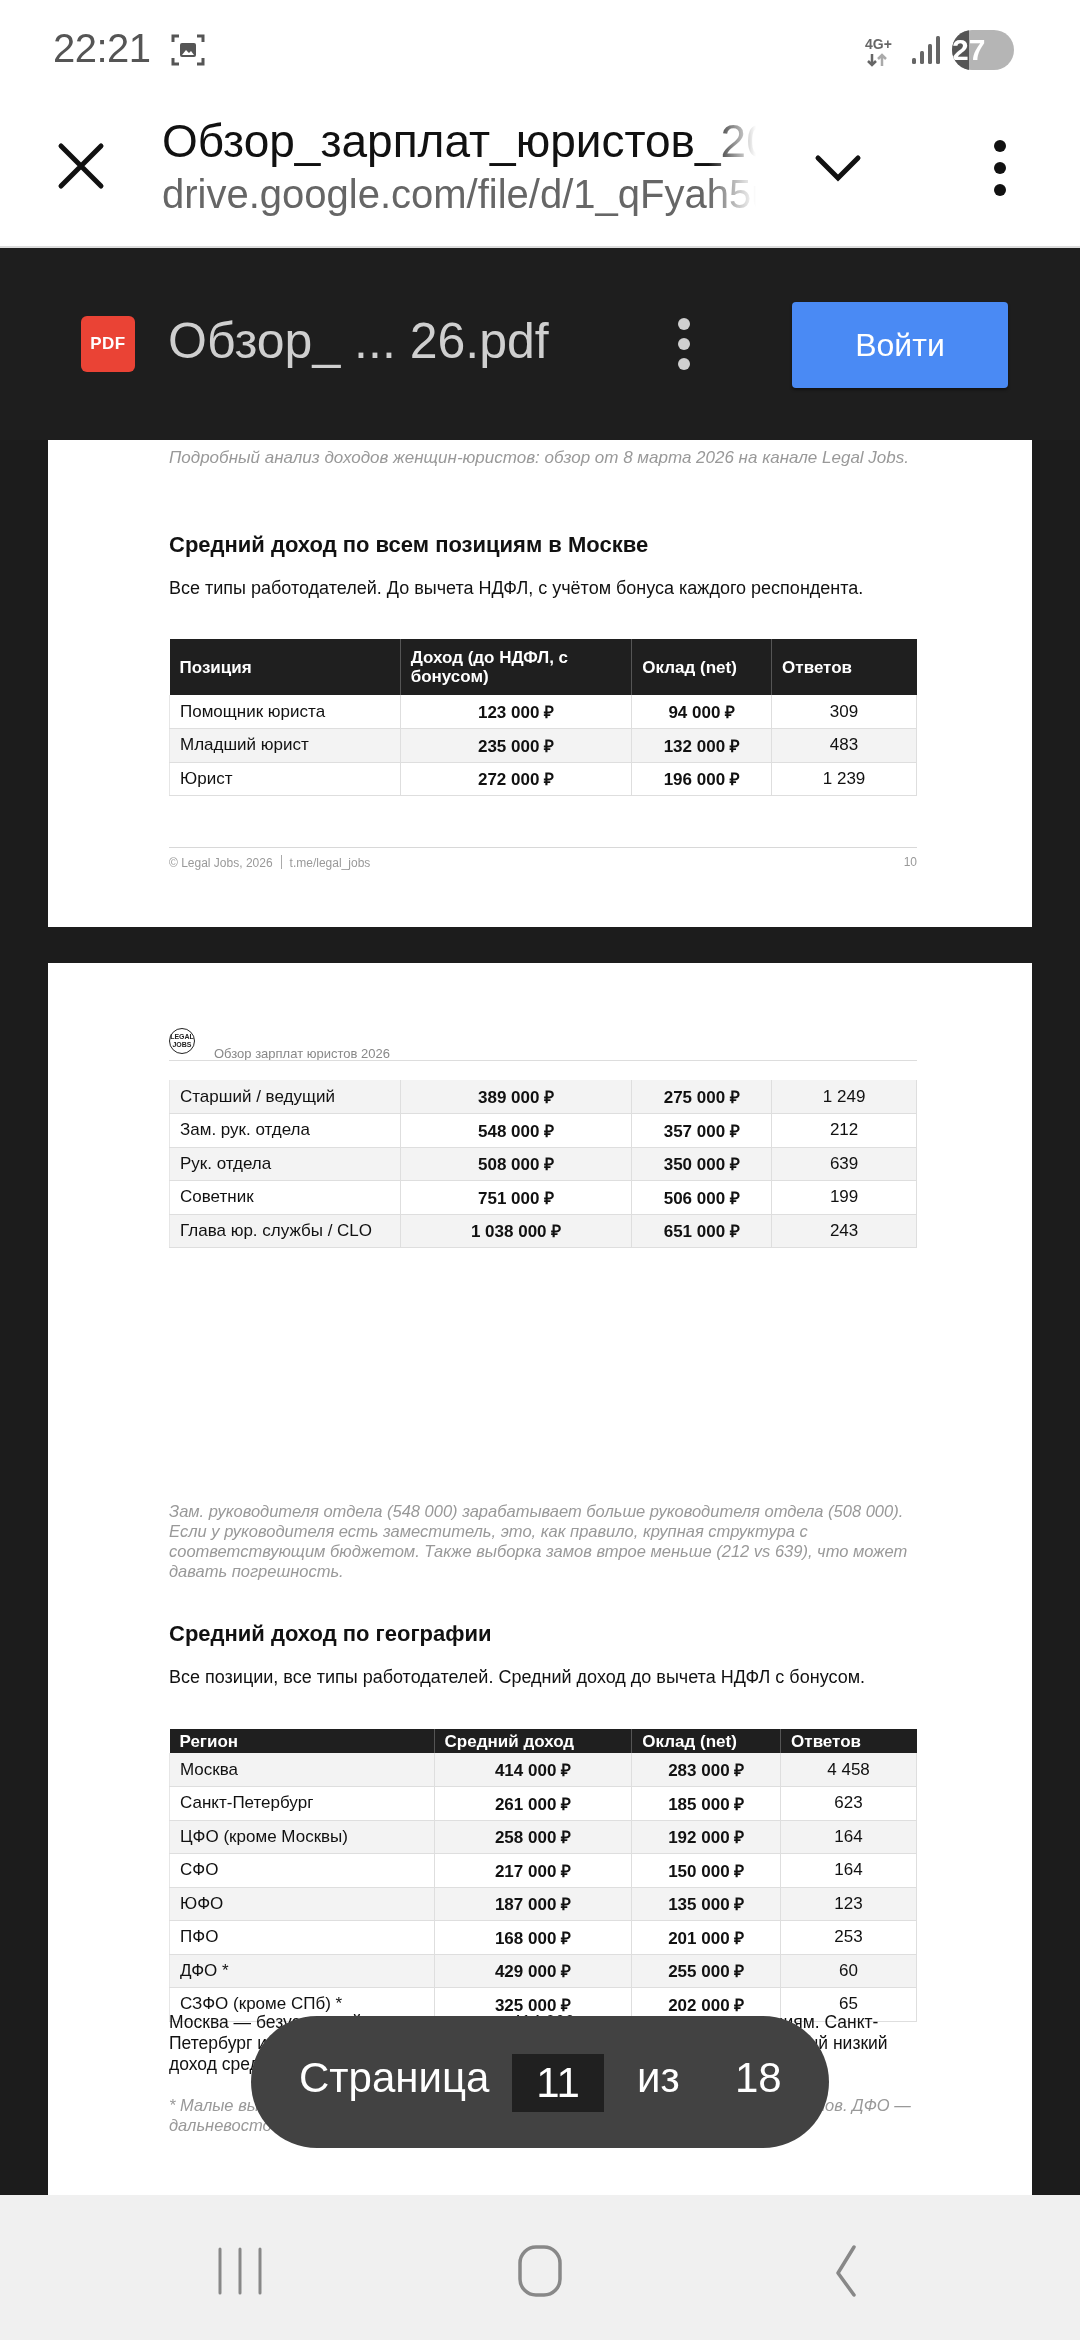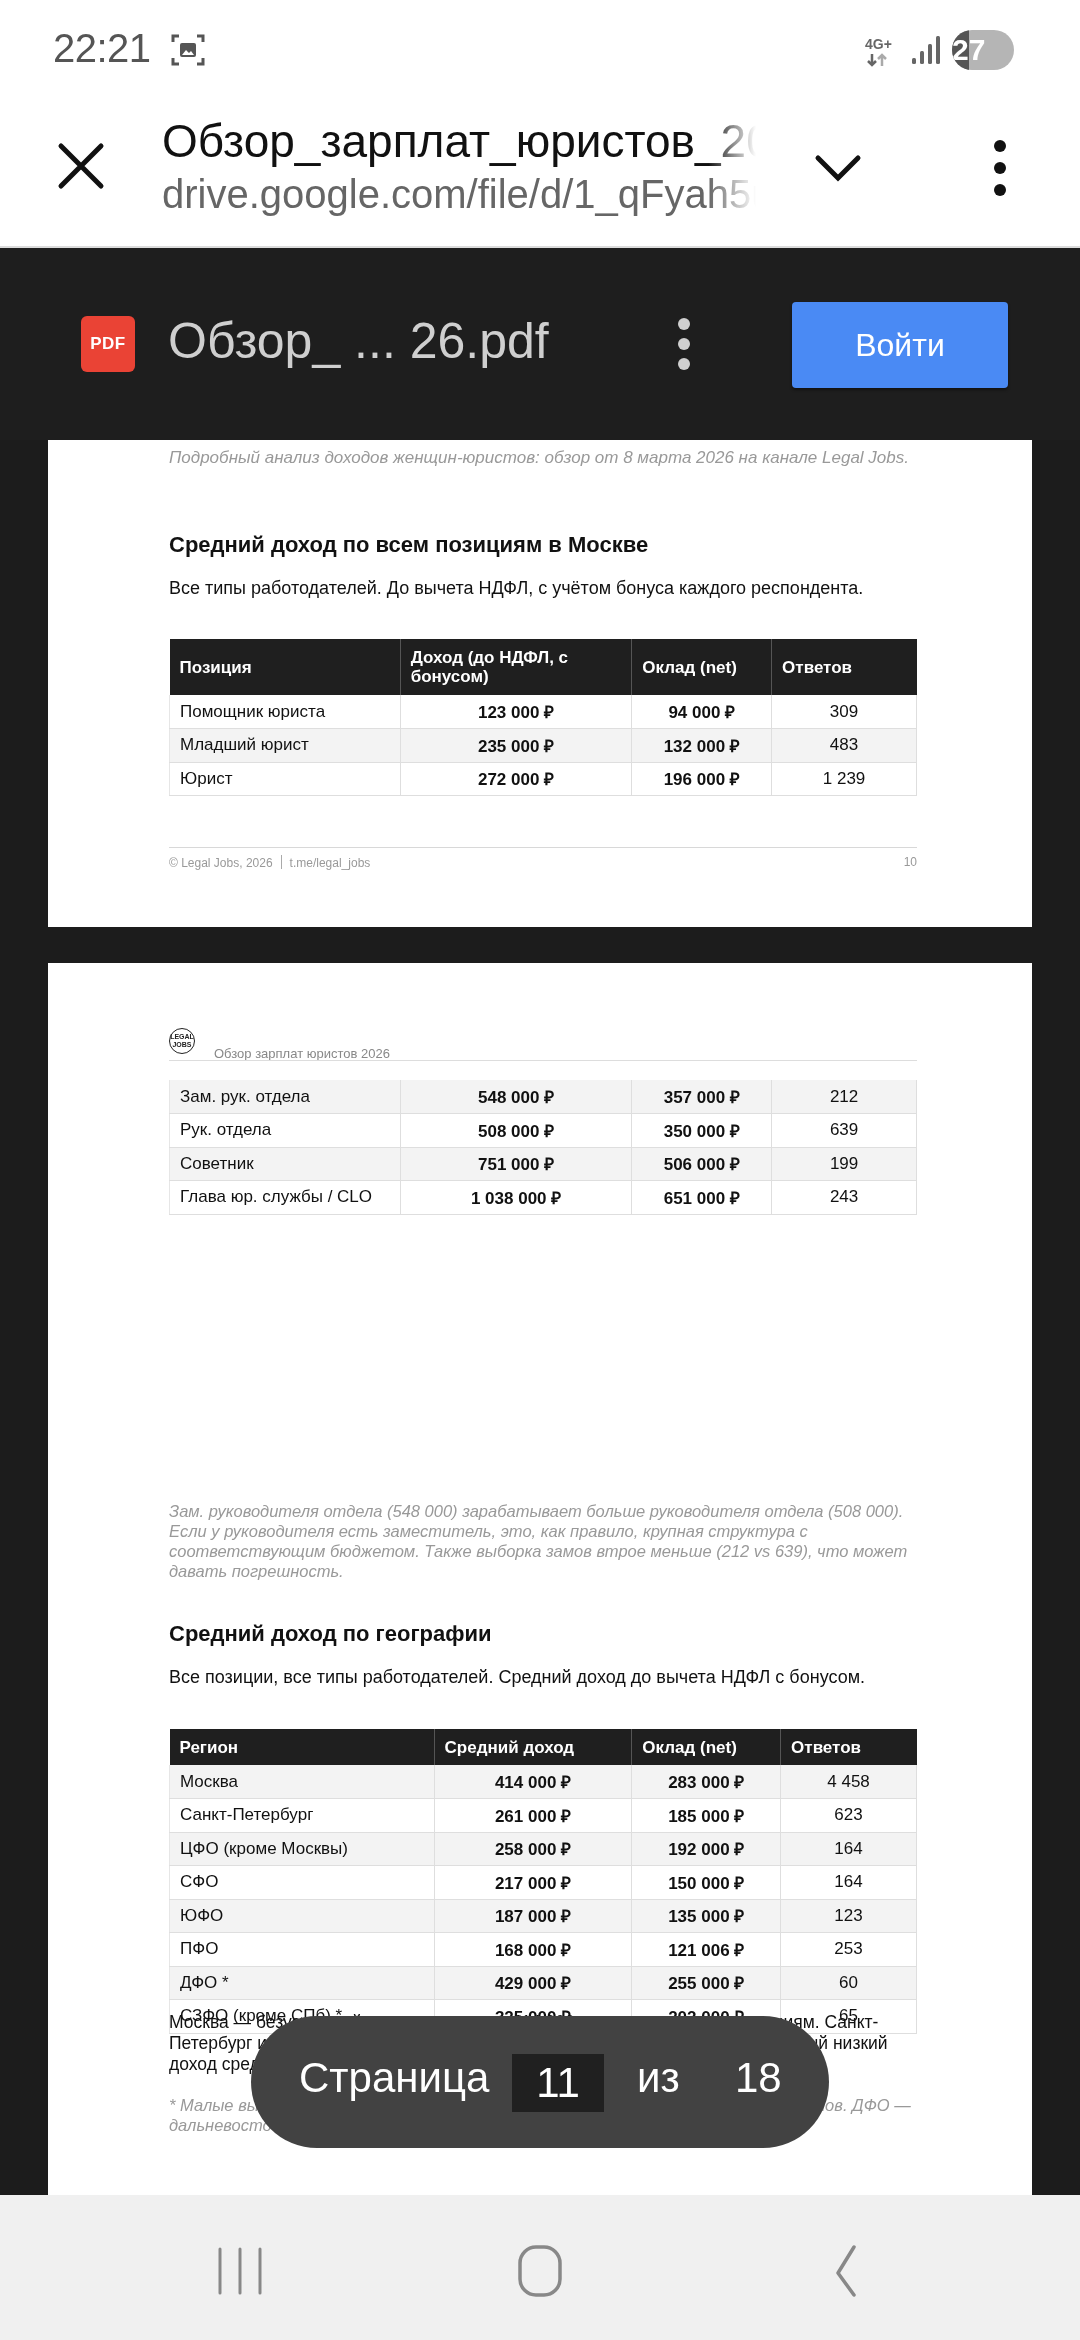--- a/index.html
+++ b/index.html
@@ -180,20 +180,26 @@
     <div class="content" style="top:117px;">
       <table class="dt">
         <colgroup>
             <col style="width:231px">
             <col style="width:232px">
             <col style="width:140px">
             <col style="width:145px">
           </colgroup>
         <tbody>
           <tr>
+            <td>Старший / ведущий</td>
+            <td class="num">389 000 ₽</td>
+            <td class="num">275 000 ₽</td>
+            <td class="cnt">1 249</td>
+          </tr>
+          <tr>
             <td>Зам. рук. отдела</td>
             <td class="num">548 000 ₽</td>
             <td class="num">357 000 ₽</td>
             <td class="cnt">212</td>
           </tr>
           <tr>
             <td>Рук. отдела</td>
             <td class="num">508 000 ₽</td>
             <td class="num">350 000 ₽</td>
             <td class="cnt">639</td>
@@ -222,21 +228,21 @@
 
     <div class="content" style="top:766px;">
       <table class="dt geo">
         <colgroup>
             <col style="width:265px">
             <col style="width:198px">
             <col style="width:149px">
             <col style="width:136px">
           </colgroup>
         <thead>
-          <tr style="height:36px;margin-top:32px;">
+          <tr style="height:24px;margin-top:32px;">
             <th>Регион</th>
             <th>Средний доход</th>
             <th>Оклад (net)</th>
             <th>Ответов</th>
           </tr>
         </thead>
         <tbody id="geo-body">
             <tr>
               <td>Москва</td>
               <td class="num">414 000 ₽</td>
@@ -263,21 +269,21 @@
             </tr>
             <tr>
               <td>ЮФО</td>
               <td class="num">187 000 ₽</td>
               <td class="num">135 000 ₽</td>
               <td class="cnt">123</td>
             </tr>
             <tr>
               <td>ПФО</td>
               <td class="num">168 000 ₽</td>
-              <td class="num">121 006 ₽</td>
+              <td class="num">201 000 ₽</td>
               <td class="cnt">253</td>
             </tr>
             <tr>
               <td>ДФО *</td>
               <td class="num">429 000 ₽</td>
               <td class="num">255 000 ₽</td>
               <td class="cnt">60</td>
             </tr>
             <tr>
               <td>СЗФО (кроме СПб) *</td>

